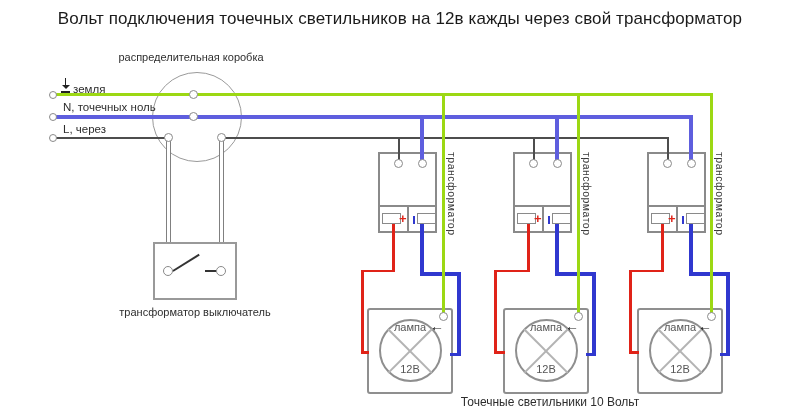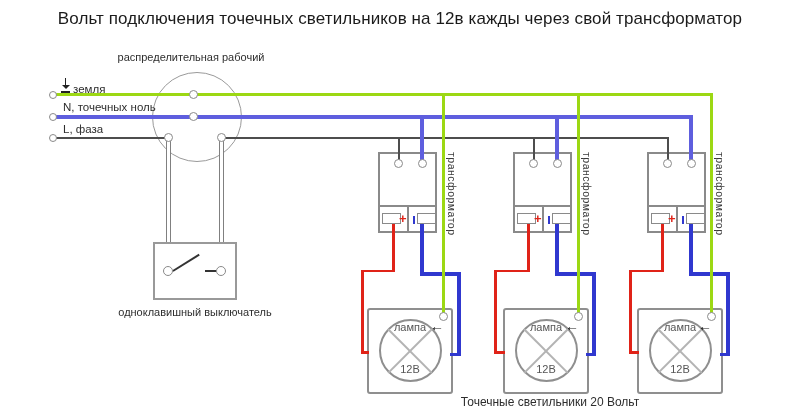--- a/index.html
+++ b/index.html
@@ -34,31 +34,31 @@
   .outrect{position:absolute;width:19px;height:11px;border:1.5px solid var(--c-outline);box-sizing:border-box;background:#fff;}
 </style>
 </head>
 <body>
 
 <div id="canvas">
 
   <div class="title">Вольт подключения точечных светильников на 12в кажды через свой трансформатор</div>
 
   <div class="abs" style="left:152px;top:72px;width:90px;height:90px;border:1.5px solid #9a9a9a;border-radius:50%;box-sizing:border-box;"></div>
-  <div class="lbl lbl-c" style="left:101px;top:51px;width:180px;font-size:11px;">распределительная рабочий</div>
+  <div class="lbl lbl-c" style="left:101px;top:51px;width:180px;font-size:11px;">распределительная коробка</div>
 
   <div class="rail" style="left:165.5px;top:138px;height:130px;"></div>
   <div class="rail" style="left:218.5px;top:138px;height:130px;"></div>
 
   <div class="abs" style="left:153px;top:242px;width:84px;height:58px;border:2px solid #999;box-sizing:border-box;background:#fff;"></div>
   <div class="abs" style="left:173px;top:269.8px;width:31px;height:2.2px;background:#333;transform:rotate(-32deg);transform-origin:left center;"></div>
   <div class="abs" style="left:205px;top:269.8px;width:11px;height:2.2px;background:#333;"></div>
   <div class="node" style="left:163px;top:266px;width:10px;height:10px;"></div>
   <div class="node" style="left:216px;top:266px;width:10px;height:10px;"></div>
-  <div class="lbl lbl-c" style="left:105px;top:306px;width:180px;font-size:11px;">одноклавишный выключатель</div>
+  <div class="lbl lbl-c" style="left:105px;top:306px;width:180px;font-size:11px;">трансформатор выключатель</div>
 
   <div class="obox" style="left:378px;top:152px;width:59px;height:81px;"></div>
   <div class="abs" style="left:378px;top:205px;width:59px;height:2px;background:var(--c-outline);"></div>
   <div class="abs" style="left:406.5px;top:205px;width:2px;height:28px;background:var(--c-outline);"></div>
   <div class="outrect" style="left:382px;top:213px;"></div>
   <div class="outrect" style="left:417px;top:213px;"></div>
   <div class="plus-mark" style="left:399px;top:212px;">+</div>
   <div class="wire w-minus" style="left:412.5px;top:216px;width:2.5px;height:8px;"></div>
 
   <div class="obox" style="left:513px;top:152px;width:59px;height:81px;"></div>
@@ -167,17 +167,17 @@
   <div class="node" style="left:163.5px;top:133px;width:9px;height:9px;"></div>
   <div class="node" style="left:216.5px;top:133px;width:9px;height:9px;"></div>
 
   <div class="abs" style="left:61px;top:78px;width:10px;height:16px;">
     <div style="position:absolute;left:3.6px;top:0;width:1.6px;height:8px;background:#222;"></div>
     <div style="position:absolute;left:0.5px;top:7px;width:0;height:0;border-left:4px solid transparent;border-right:4px solid transparent;border-top:4.5px solid #222;"></div>
     <div style="position:absolute;left:0;top:13px;width:8.5px;height:2px;background:#222;"></div>
   </div>
   <div class="lbl" style="left:73px;top:83px;">земля</div>
   <div class="lbl" style="left:63px;top:101px;">N, точечных ноль</div>
-  <div class="lbl" style="left:63px;top:123px;">L, фаза</div>
+  <div class="lbl" style="left:63px;top:123px;">L, через</div>
 
-  <div class="lbl lbl-c" style="left:400px;top:396px;width:300px;font-size:12px;">Точечные светильники 20 Вольт</div>
+  <div class="lbl lbl-c" style="left:400px;top:396px;width:300px;font-size:12px;">Точечные светильники 10 Вольт</div>
 
 </div>
 
 </body></html>

